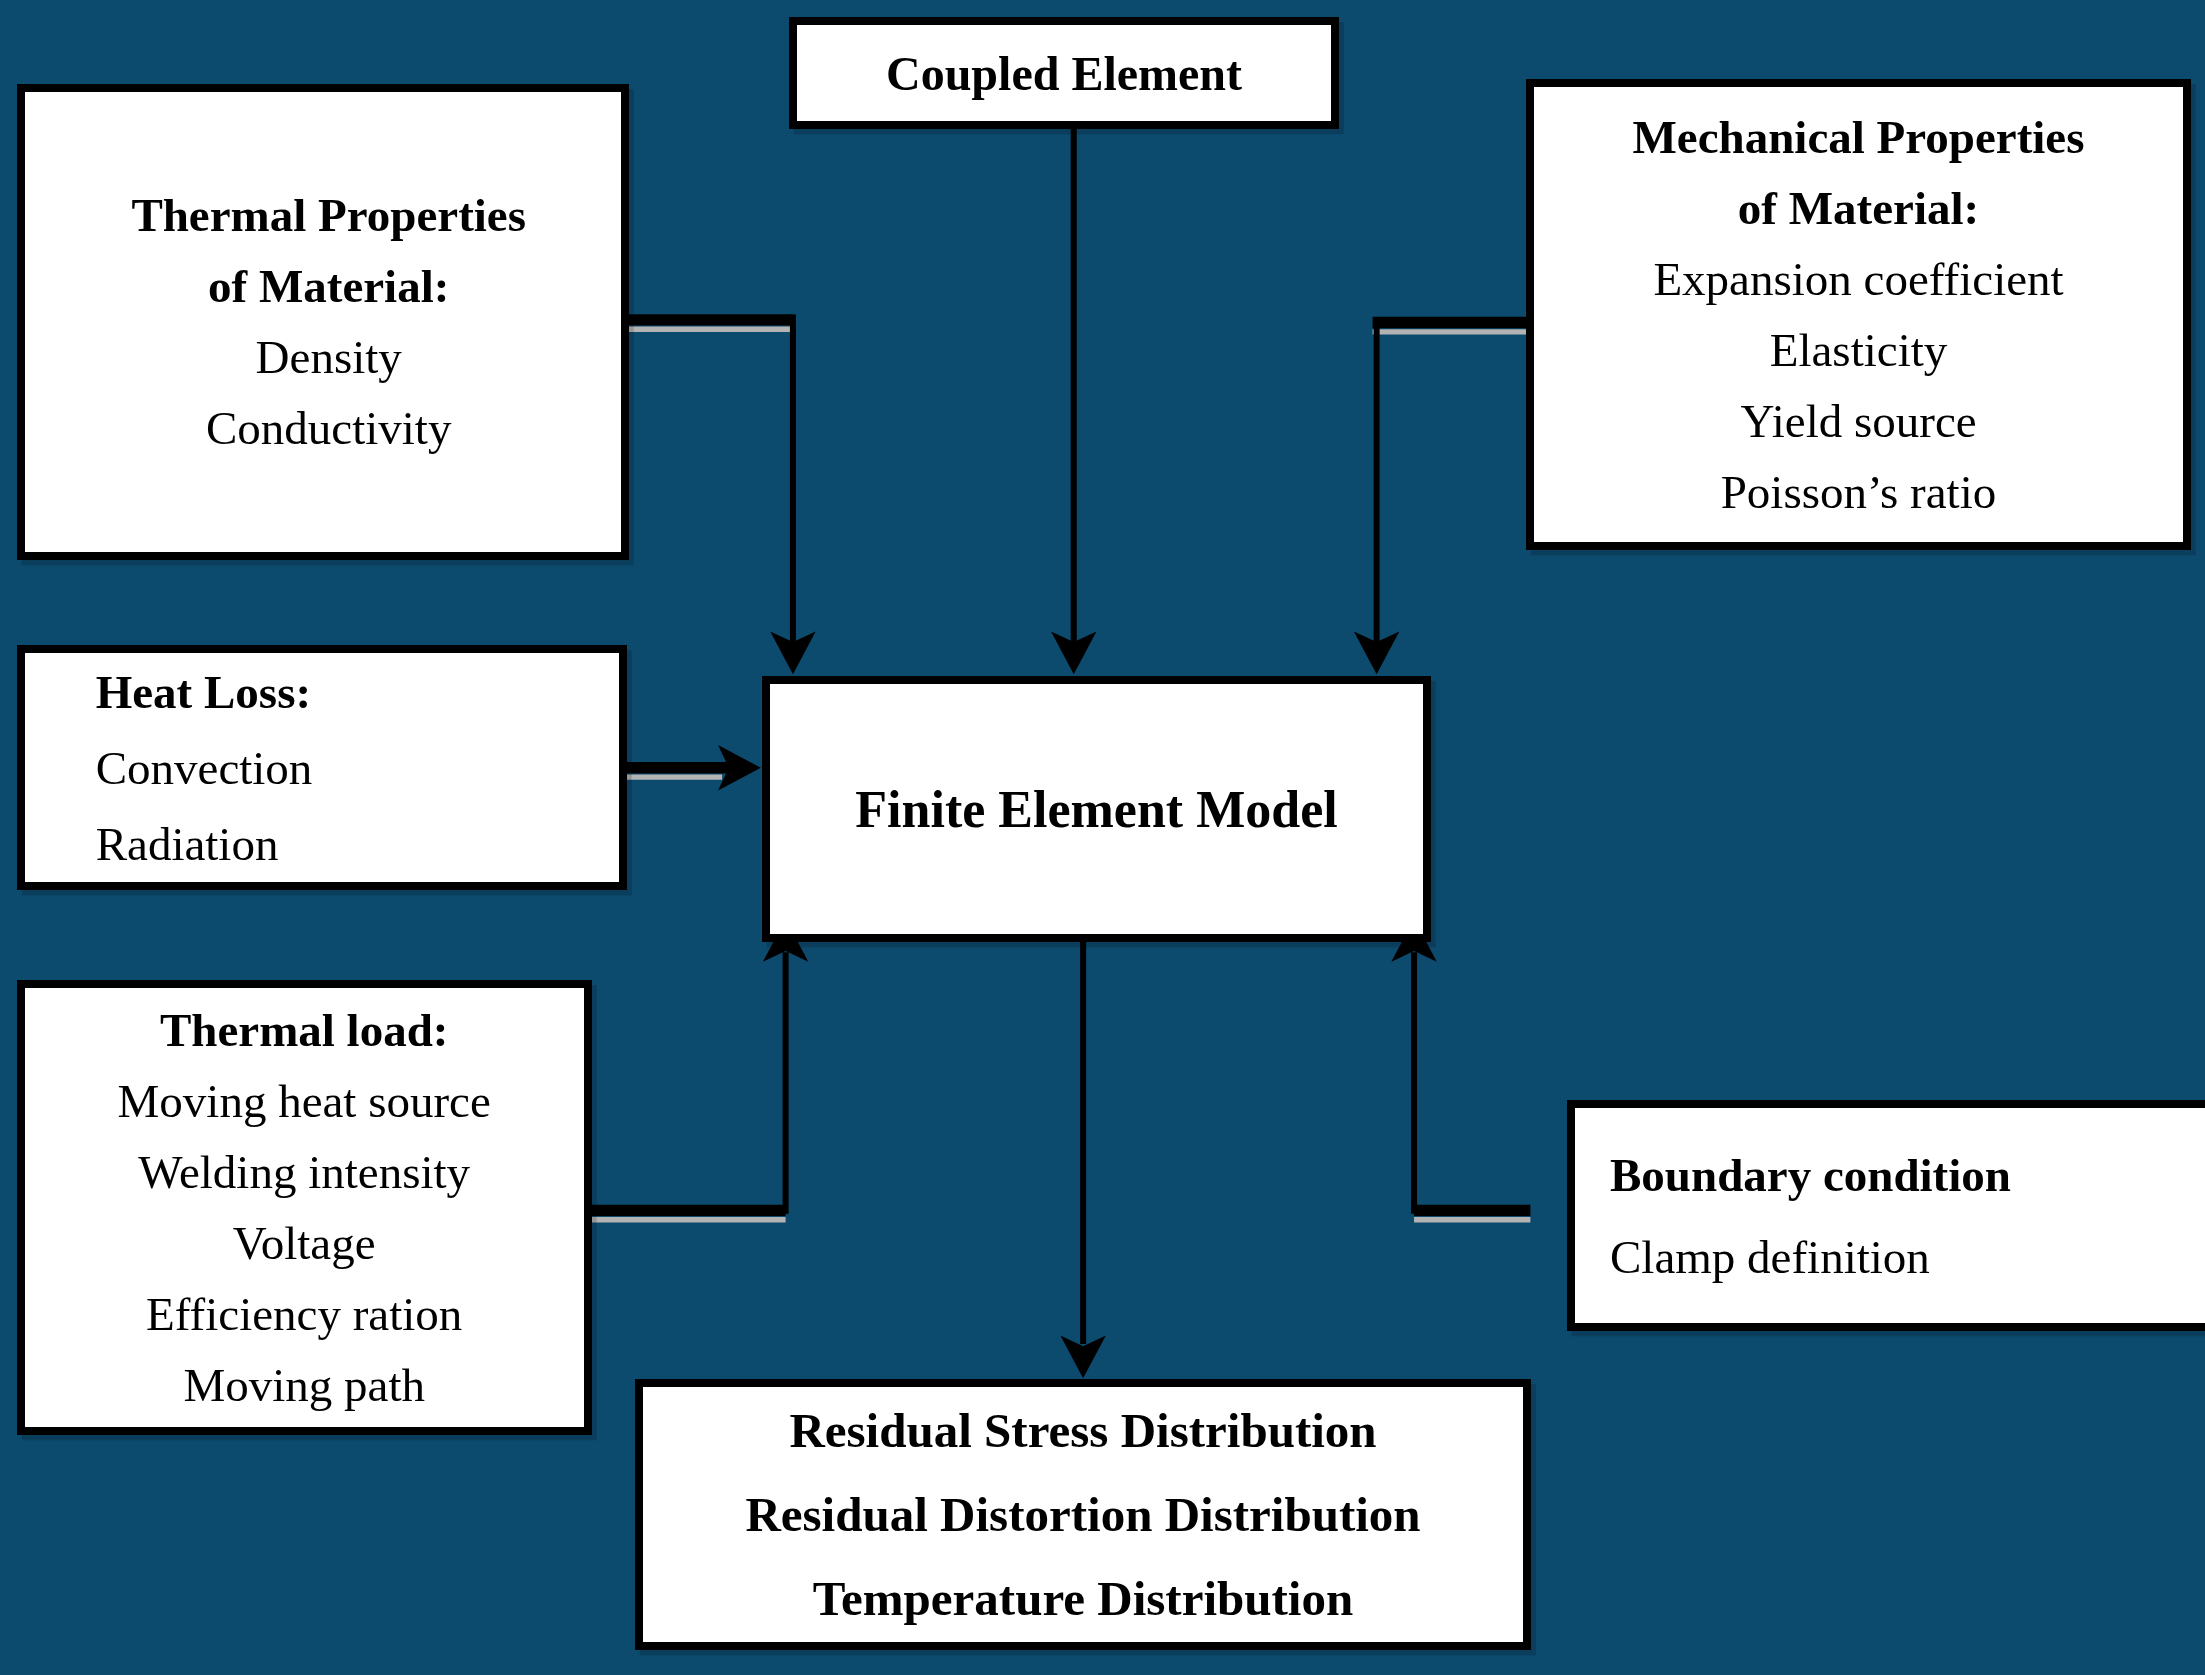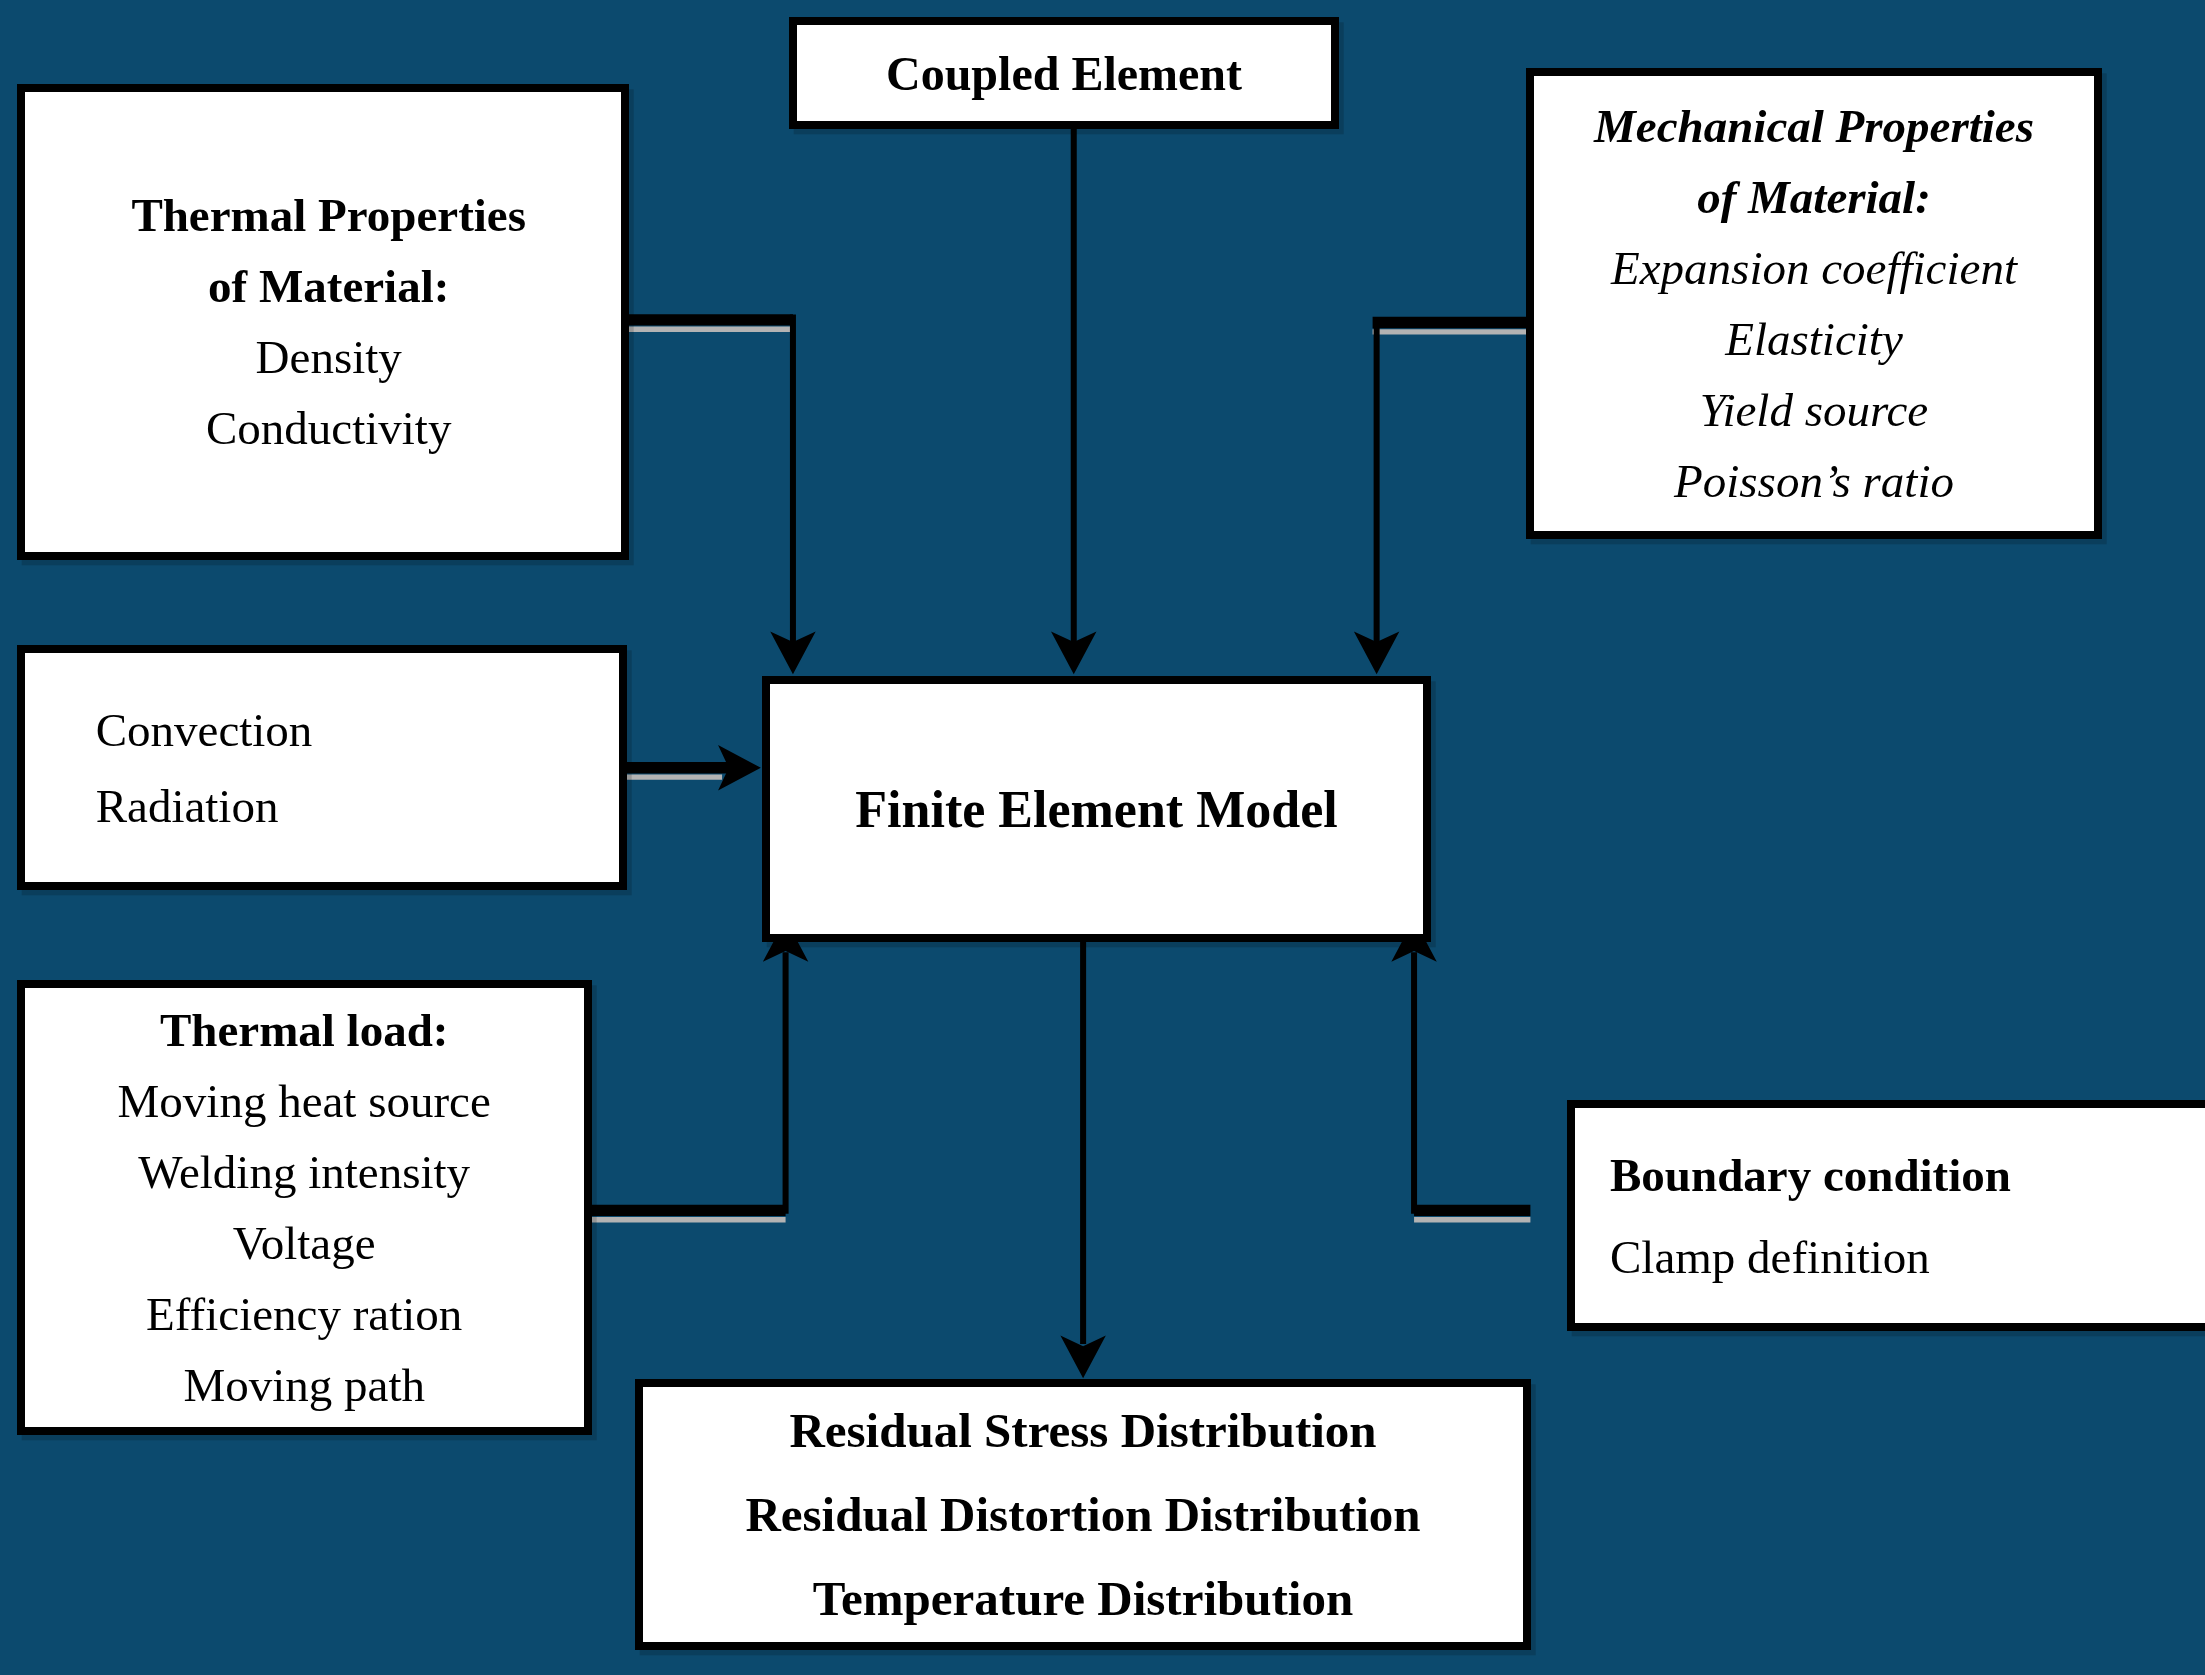--- a/index.html
+++ b/index.html
@@ -15,21 +15,21 @@
     display:flex;flex-direction:column;justify-content:center;align-items:center;
     text-align:center;box-shadow:4.7px 5.3px 0 rgba(0,0,0,0.16);
   }
   .node .ln{font-size:47px;line-height:71px;white-space:nowrap;}
   .bold{font-weight:bold;}
   .left-align{align-items:flex-start;text-align:left;}
   
   #n-thermal-props{left:16.7px;top:84px;width:612px;height:476px;padding-left:12px;}
   #n-coupled{left:789px;top:17.4px;width:550px;height:112px;}
   #n-coupled .ln{font-size:48px;}
-  #n-mech{left:1526px;top:68px;width:576px;height:471px;font-style:italic;}
+  #n-mech{left:1526px;top:79px;width:665px;height:471px;}
   #n-heatloss{left:16.7px;top:645px;width:610px;height:245px;padding-left:71px;}
   #n-heatloss .ln{line-height:76px;}
   #n-fem{left:762px;top:676px;width:669px;height:266px;}
   #n-fem .ln{font-size:52px;}
   #n-load{left:16.7px;top:980px;width:575px;height:455px;}
   #n-boundary{left:1567px;top:1100px;width:665px;height:231px;padding-left:35px;}
   #n-boundary .ln{line-height:82px;}
   #n-results{left:635px;top:1379px;width:896px;height:271px;}
   #n-results .ln{font-size:49px;line-height:84px;}
 </style>
@@ -99,20 +99,21 @@
   <div class="node" id="n-mech">
     <div class="ln bold">Mechanical Properties</div>
     <div class="ln bold">of Material:</div>
     <div class="ln">Expansion coefficient</div>
     <div class="ln">Elasticity</div>
     <div class="ln">Yield source</div>
     <div class="ln">Poisson’s ratio</div>
   </div>
 
   <div class="node left-align" id="n-heatloss">
+    <div class="ln bold">Heat Loss:</div>
     <div class="ln">Convection</div>
     <div class="ln">Radiation</div>
   </div>
 
   <div class="node" id="n-fem">
     <div class="ln bold">Finite Element Model</div>
   </div>
 
   <div class="node" id="n-load">
     <div class="ln bold">Thermal load:</div>

